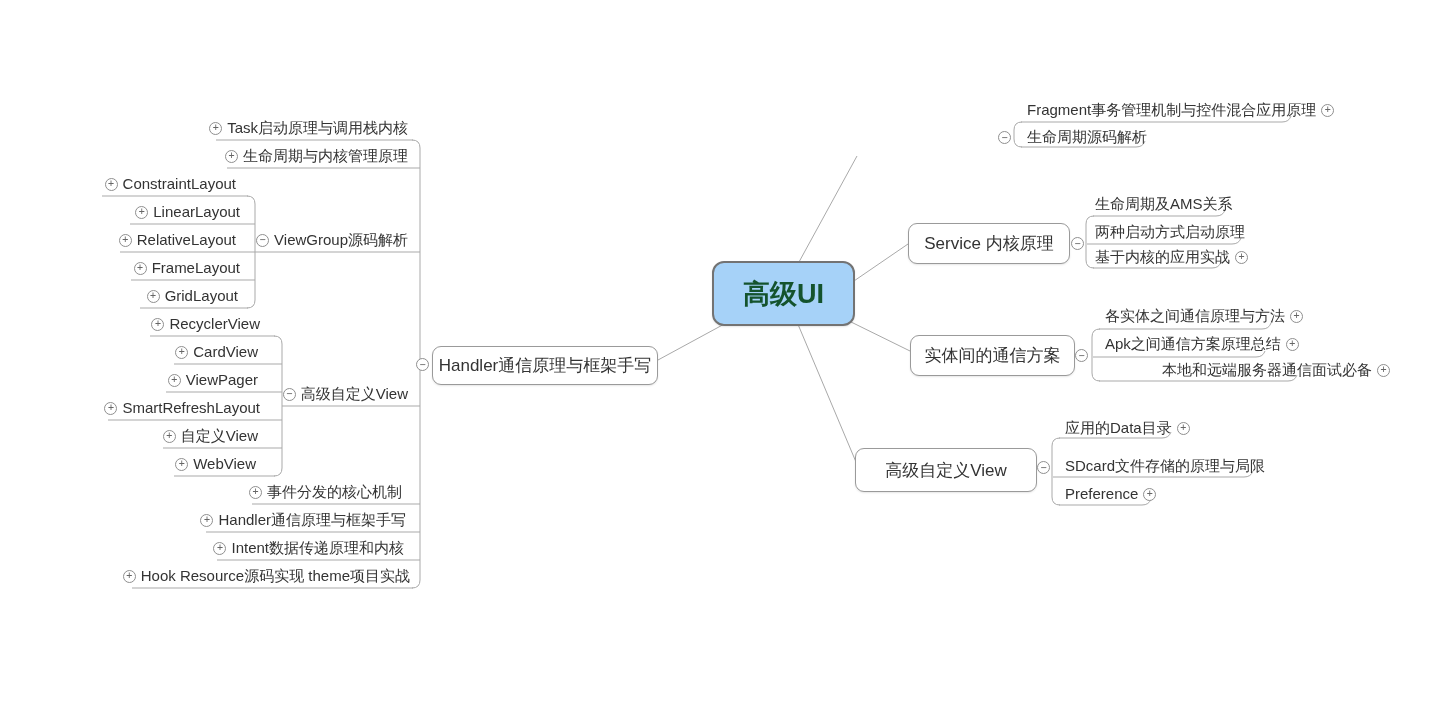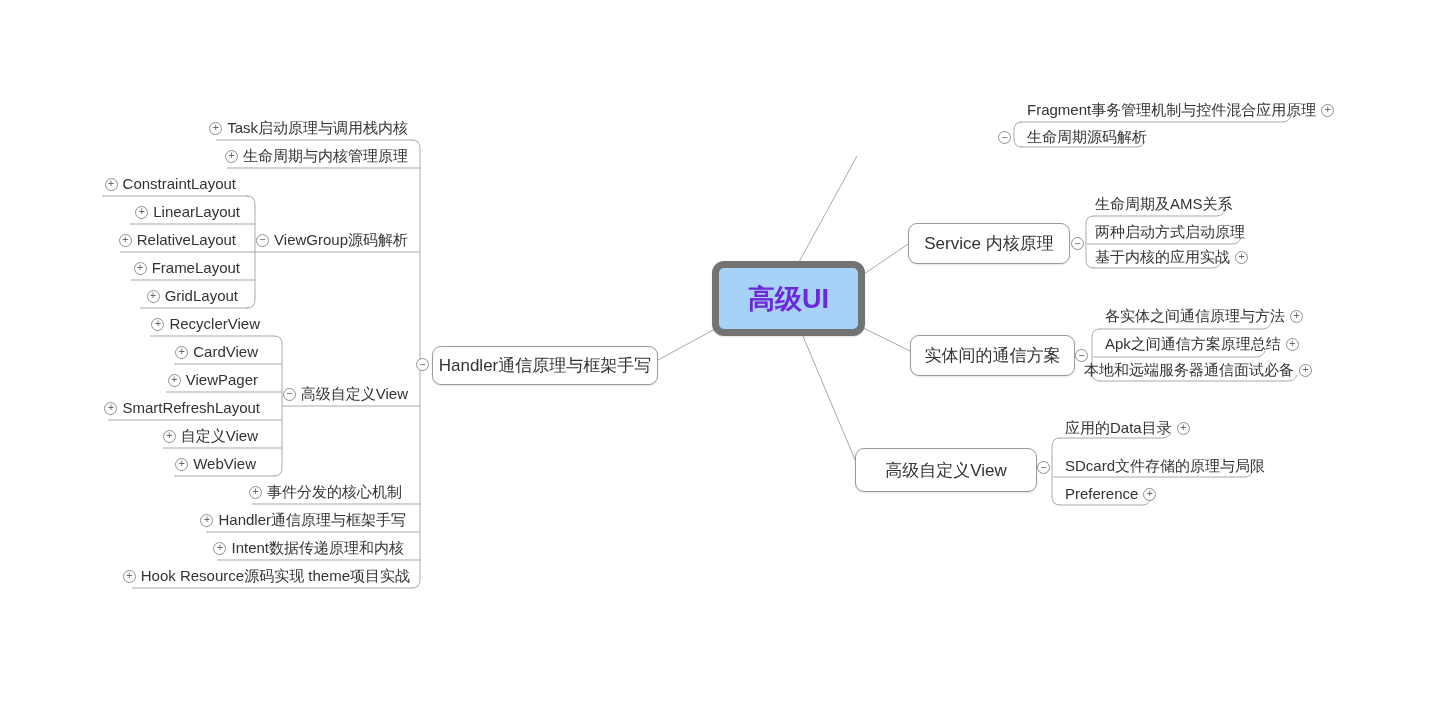--- a/index.html
+++ b/index.html
@@ -9,22 +9,22 @@
   }
   svg.wires{position:absolute;left:0;top:0;pointer-events:none;}
   svg.wires path{fill:none;stroke:#a9a9a9;stroke-width:1;}
   .box{
     position:absolute;display:flex;align-items:center;justify-content:center;
     background:#ffffff;border:1px solid #9a9a9a;border-radius:9px;
     font-size:17px;color:#333;box-shadow:0 1px 2px rgba(0,0,0,0.10);
     white-space:nowrap;z-index:3;
   }
   .central{
-    background:#a6d2f8;border:7px solid #737373;border-radius:12px;
-    font-size:27px;font-weight:bold;color:#6d28d9;
+    background:#a6d2f8;border:2px solid #737373;border-radius:12px;
+    font-size:27px;font-weight:bold;color:#14532d;
   }
   .row{
     position:absolute;display:flex;align-items:center;gap:5px;height:22px;
     white-space:nowrap;font-size:15px;color:#333;z-index:3;
   }
   .row .lbl{line-height:22px;}
   .badge{
     display:inline-flex;align-items:center;justify-content:center;
     width:11px;height:11px;border:1px solid #8f8f8f;border-radius:50%;
     font-size:10px;line-height:10px;color:#666;background:#fff;flex:0 0 auto;
@@ -215,21 +215,21 @@
   </div>
 
   <div class="row" style="left:1105px;top:305px">
     <span class="lbl">各实体之间通信原理与方法</span>
     <span class="badge">+</span>
   </div>
   <div class="row" style="left:1105px;top:333px">
     <span class="lbl">Apk之间通信方案原理总结</span>
     <span class="badge">+</span>
   </div>
-  <div class="row" style="left:1084px;top:359px">
+  <div class="row" style="left:1162px;top:359px">
     <span class="lbl">本地和远端服务器通信面试必备</span>
     <span class="badge">+</span>
   </div>
 
   <div class="row" style="left:1065px;top:417px">
     <span class="lbl">应用的Data目录</span>
     <span class="badge">+</span>
   </div>
   <div class="row" style="left:1065px;top:455px">
     <span class="lbl">SDcard文件存储的原理与局限</span>

